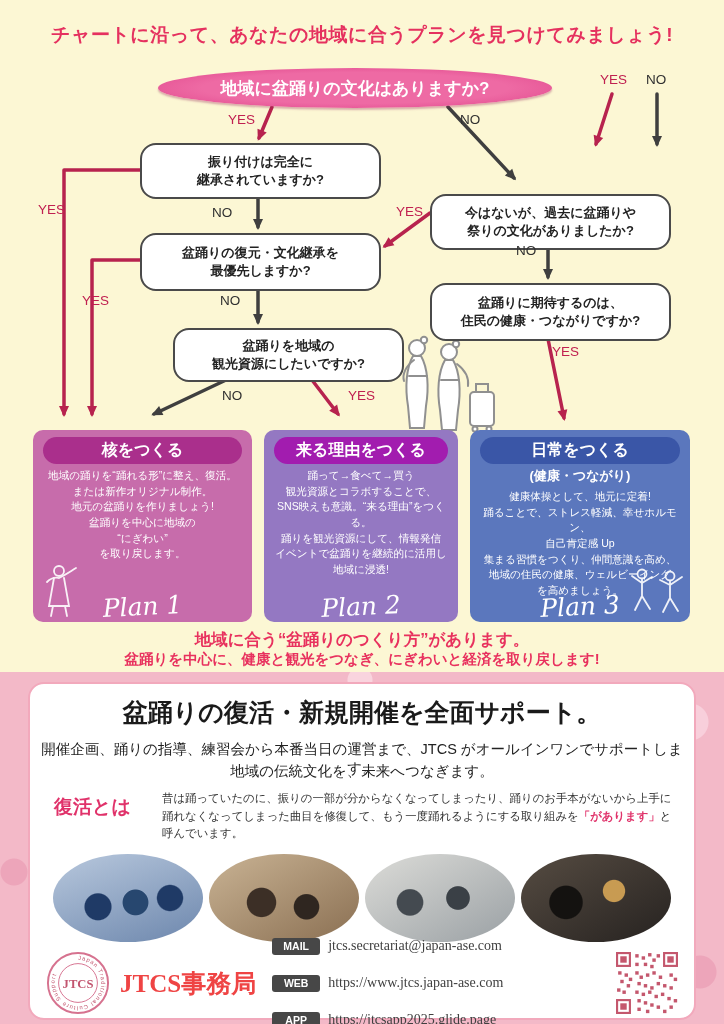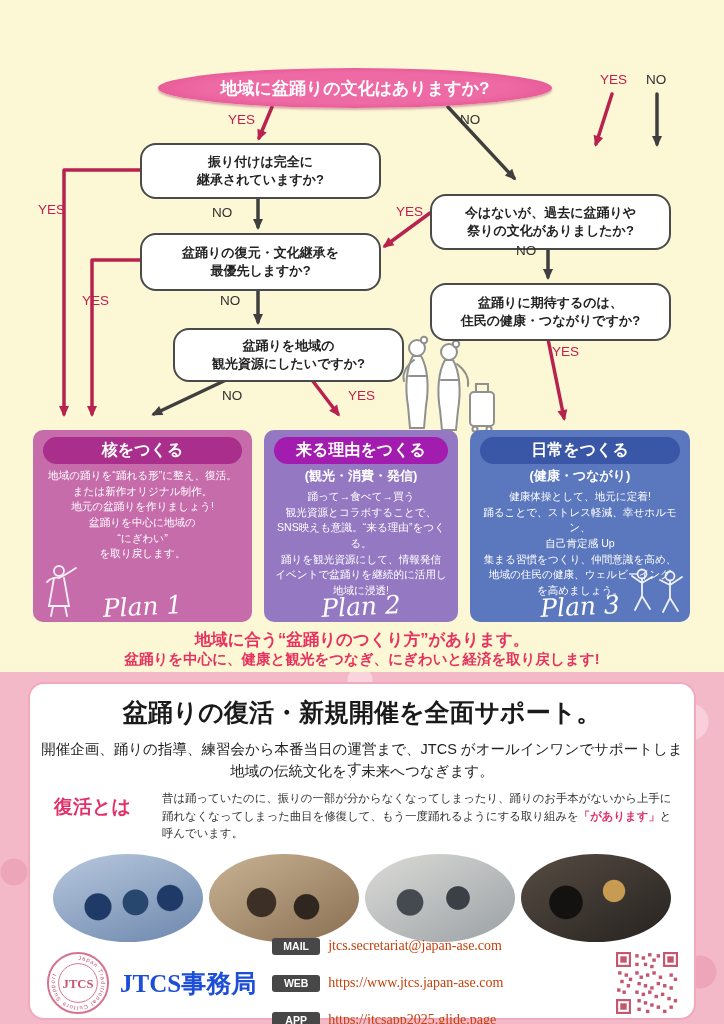--- a/index.html
+++ b/index.html
@@ -83,32 +83,33 @@
        radial-gradient(circle at 65% 60%, #2f2620 0 11%, transparent 12%),
        linear-gradient(150deg,#c9b394,#8a6f52);}
   .p3{background:radial-gradient(circle at 30% 55%, #444a50 0 11%, transparent 12%),
        radial-gradient(circle at 62% 50%, #3a4046 0 11%, transparent 12%),
        linear-gradient(150deg,#dcdcd8,#9aa0a4);}
   .p4{background:radial-gradient(circle at 62% 42%, #c89b52 0 10%, transparent 11%),
        radial-gradient(circle at 30% 55%, #141210 0 14%, transparent 15%),
        linear-gradient(150deg,#564c42,#262220);}
   .footer-row{position:absolute;left:0;top:266px;width:100%;height:66px;display:flex;
               align-items:center;padding:0 16px;box-sizing:border-box;gap:10px;}
-  .org-name{font-family:"Liberation Serif","DejaVu Serif",serif;font-weight:bold;font-size:25px;color:#1d4ed8;white-space:nowrap;}
+  .org-name{font-family:"Liberation Serif","DejaVu Serif",serif;font-weight:bold;font-size:25px;color:#ef4444;white-space:nowrap;}
   .contacts{flex:1;display:flex;flex-direction:column;gap:20px;margin-left:6px;}
   .c-row{display:flex;align-items:center;gap:8px;}
   .c-chip{width:48px;background:#474747;color:#fff;font-weight:bold;font-size:10.5px;
           text-align:center;border-radius:3px;padding:2.5px 0;}
-  .c-val{font-family:"Liberation Serif","DejaVu Serif",serif;font-size:14px;color:#c2410c;white-space:nowrap;}
+  .c-val{font-family:"Liberation Serif","DejaVu Serif",serif;font-size:14px;color:#404040;white-space:nowrap;}
 </style>
 </head>
 <body>
 
 <div class="page">
 
+  <div class="main-title">チャートに沿って、あなたの地域に合うプランを見つけてみましょう!</div>
 
   <svg class="flow-svg" width="724" height="670" viewBox="0 0 724 670">
     <defs>
       <marker id="arR" markerUnits="userSpaceOnUse" markerWidth="16" markerHeight="16" refX="10" refY="7" orient="auto">
         <path d="M2,2 L13,7 L2,12 Z" fill="#b7234e"></path>
       </marker>
       <marker id="arD" markerUnits="userSpaceOnUse" markerWidth="16" markerHeight="16" refX="10" refY="7" orient="auto">
         <path d="M2,2 L13,7 L2,12 Z" fill="#3f3f3f"></path>
       </marker>
     </defs>
@@ -188,21 +189,20 @@
         <path d="M10,20 C14,16 18,15 22,16 M22,16 C28,13 34,9 39,6"></path>
         <path d="M17,16 L12,44 L32,44 L27,16"></path>
         <path d="M16,44 L14,54 M28,44 L30,54"></path>
       </g>
     </svg>
     <div class="plan-label">Plan 1</div>
   </div>
 
   <div class="plan-card pc2">
     <div class="plan-head">来る理由をつくる</div>
-    <div class="plan-sub">(観光・消費・発信)</div>
     <div class="plan-body">踊って→食べて→買う
 観光資源とコラボすることで、
 SNS映えも意識。“来る理由”をつくる。
 踊りを観光資源にして、情報発信
 イベントで盆踊りを継続的に活用し
 地域に浸透!</div>
     <div class="plan-label">Plan 2</div>
   </div>
 
   <div class="plan-card pc3">

